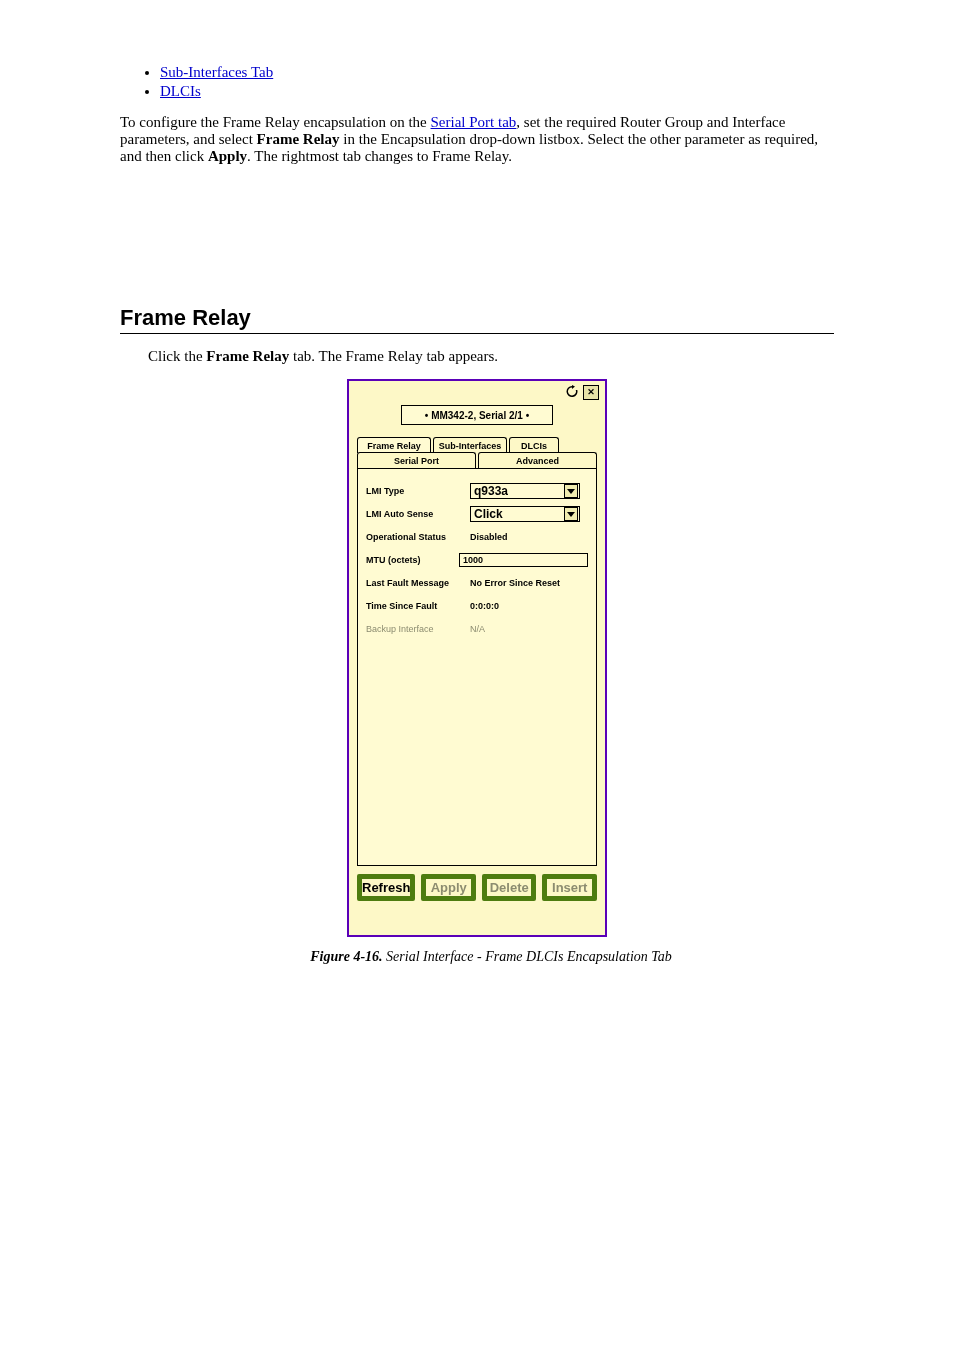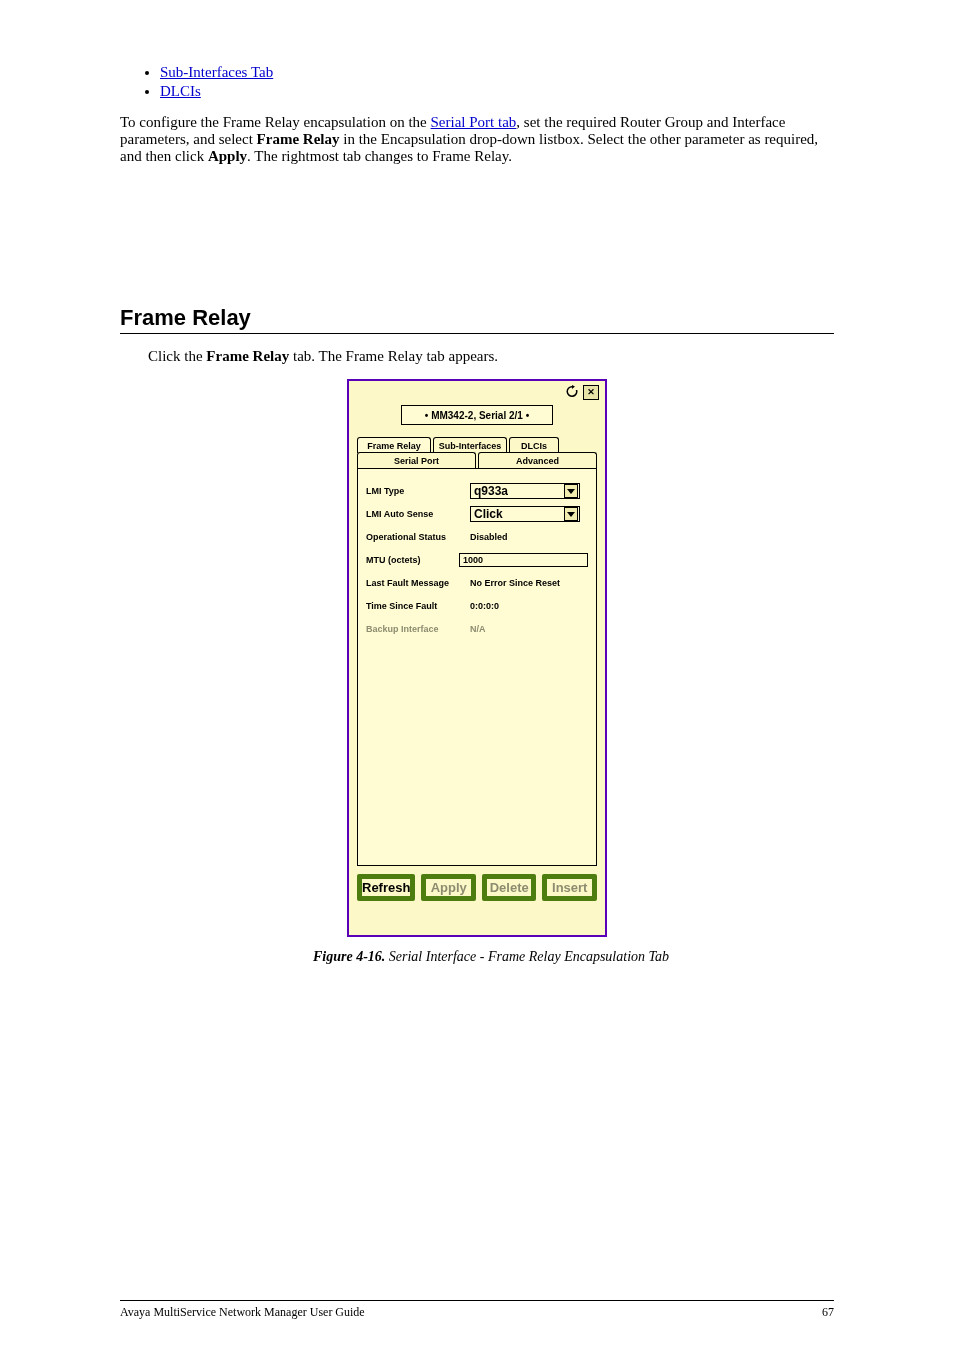--- a/index.html
+++ b/index.html
@@ -150,21 +150,21 @@
     font-size: 9px;
     font-weight: bold;
   }
   .field-value {
     font-size: 9px;
     font-weight: bold;
     text-align: center;
   }
   .disabled-label {
     color: #8c8c70;
-    font-weight: bold;
+    font-weight: normal;
   }
   .input-text {
     width: 132px;
     height: 14px;
     border: 1px solid #000;
     background: #fffbd2;
     font-size: 9px;
     font-weight: bold;
     padding: 0 3px;
     box-sizing: border-box;
@@ -324,20 +324,16 @@
         <div class="btn disabled">Apply</div>
         <div class="btn disabled">Delete</div>
         <div class="btn disabled">Insert</div>
       </div>
     </div>
   </div>
 
   <p class="parabody sub-para-indent" style="text-align:center; font-size:14px; font-style:italic; margin-top:12px;">
     <span style="font-style:italic; font-weight:bold;text-align:right;">Figure 4-16.</span>
     <span style="font-style:italic;"> </span>
-    <span style="font-style:italic;">Serial Interface - Frame Relay Encapsulation Tab</span>
+    <span style="font-style:italic;">Serial Interface - Frame DLCIs Encapsulation Tab</span>
   </p>
 
-  <div class="footer">
-    <span>Avaya MultiService Network Manager User Guide</span>
-    <span>67</span>
-  </div>
 </div>
 
 </body></html>

